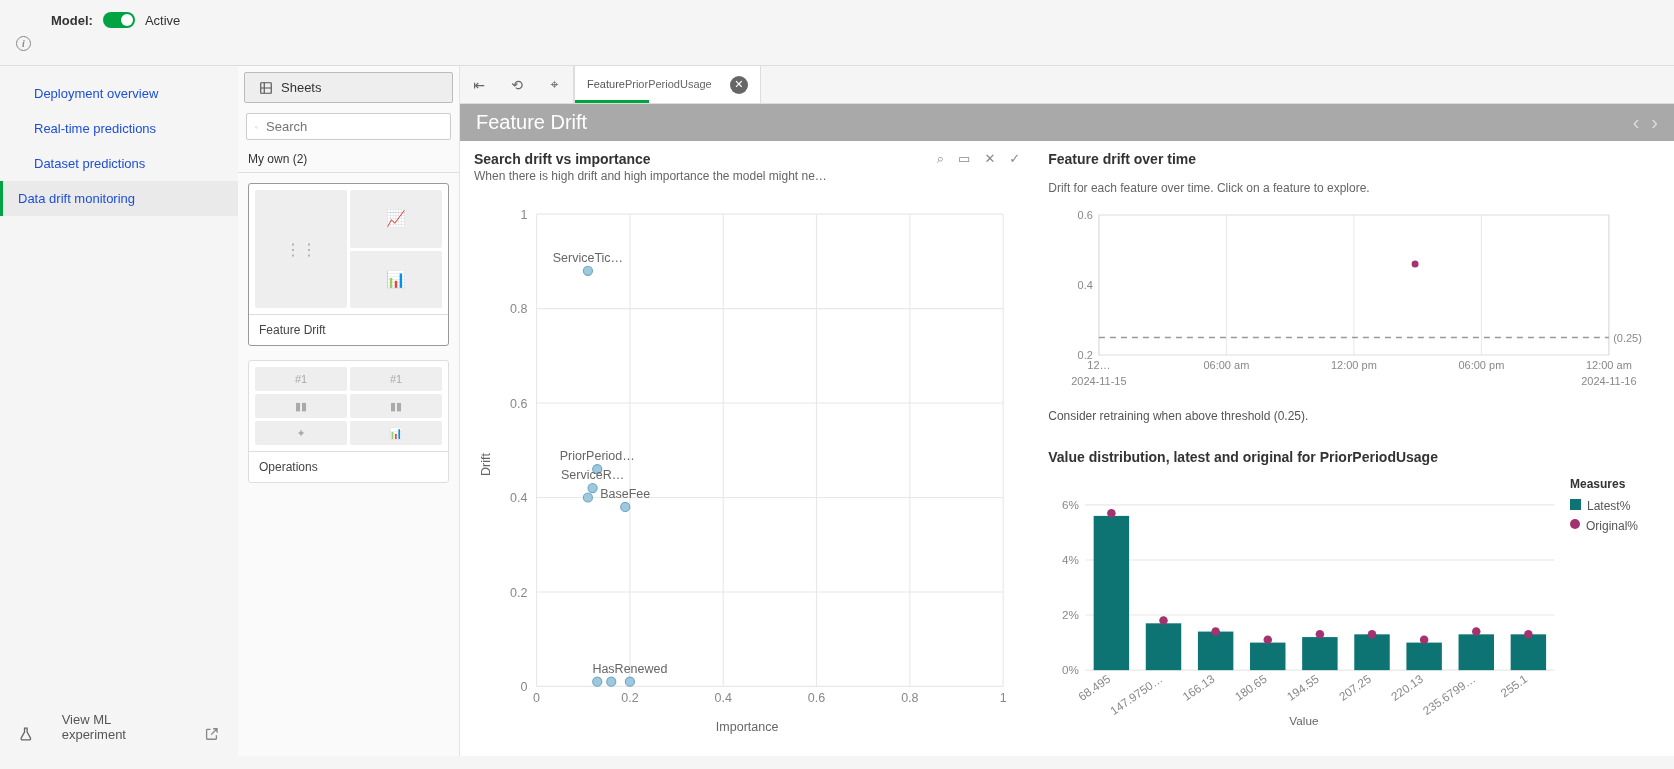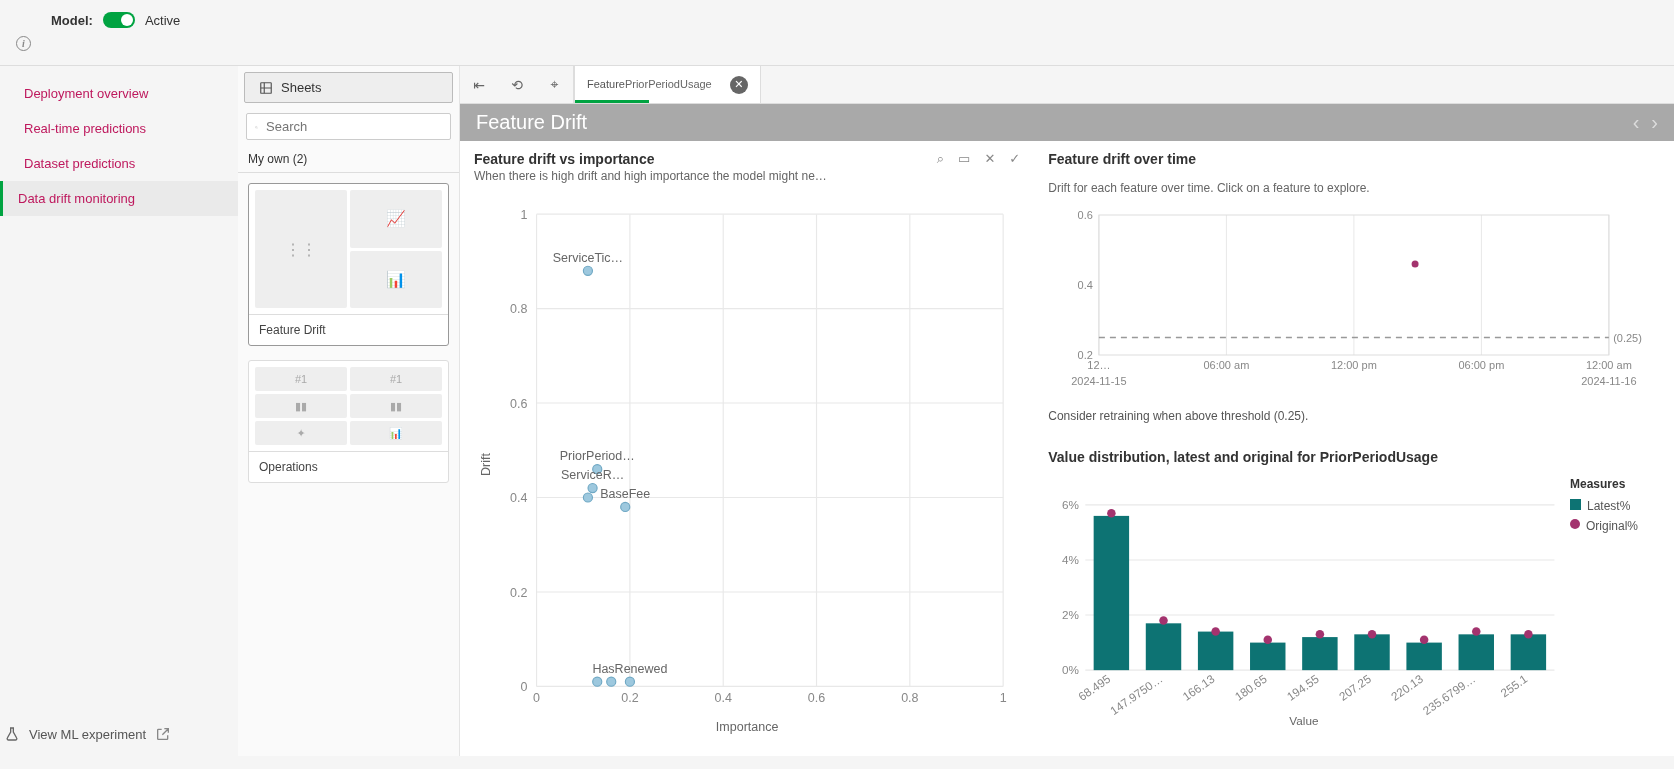--- a/index.html
+++ b/index.html
@@ -10,23 +10,23 @@
 .topbar strong { font-weight:600;margin-left:35px; }
 .toggle { width:32px; height:16px; background:#00a341; border-radius:8px; position:relative; cursor:pointer; }
 .toggle::after { content:""; position:absolute; right:2px; top:2px; width:12px; height:12px; background:#fff; border-radius:50%; }
 .infobar { padding:0 16px 14px; display:flex; align-items:center; gap:8px; color:#555; }
 .info-icon { width:15px; height:15px; border:1.2px solid #888; border-radius:50%; display:inline-flex; align-items:center; justify-content:center; font-size:10px; font-weight:600; color:#888; font-style:italic; font-family:serif; }
 
 .main { display:flex; height:calc(100vh - 78px); border-top:1px solid #ddd; }
 
 
 .leftnav { width:238px; flex:none; padding-top:10px; display:flex; flex-direction:column; }
-.nav-item { padding:10px 24px; cursor:pointer; color:#be185d; }
+.nav-item { padding:10px 34px; cursor:pointer; color:#1d4ed8; }
 .nav-item.active { background:#eaeaea; border-left:3px solid #00a341; padding-left:15px; }
-.nav-footer { margin-top:auto; padding:14px 4px; display:flex; align-items:center; gap:9px; color:#555; cursor:pointer; }
+.nav-footer { margin-top:auto; padding:14px 18px; display:flex; align-items:flex-end; gap:28px; color:#555; cursor:pointer; }
 .nav-footer svg { width:16px; height:16px; }
 
 
 .sheets { width:222px; flex:none; background:#fafafa; border-right:1px solid #e4e4e4; display:flex; flex-direction:column; }
 .sheets-btn { margin:6px; padding:7px 14px; background:#eee; border:1px solid #bbb; border-radius:2px; display:flex; align-items:center; gap:8px; cursor:pointer; font-size:13px; color:#333; }
 .search-box { margin:4px 8px; padding:5px 8px; border:1px solid #ccc; border-radius:2px; background:#fff; display:flex; align-items:flex-end; gap:8px; }
 .search-box input { border:none; outline:none; flex:1; font-size:13px; background:transparent; }
 .sheets-tab { padding:8px 10px 6px; font-size:12px; color:#333; border-bottom:1px solid #ddd; }
 .sheets-list { padding:10px; overflow:auto; }
 .sheet-card { border:1px solid #999; border-radius:3px; margin-bottom:14px; background:#fff; cursor:pointer; }
@@ -172,21 +172,21 @@
       <div class="nav-arrows">
         <span>‹</span>
         <span>›</span>
       </div>
     </div>
 
     <div class="panels">
 
       <div class="panel">
         <div class="panel-header">
-          <div class="panel-title">Feature drift vs importance</div>
+          <div class="panel-title">Search drift vs importance</div>
           <div class="panel-icons">
             <span>⌕</span>
             <span>▭</span>
             <span>✕</span>
             <span>✓</span>
           </div>
         </div>
         <div class="panel-sub">When there is high drift and high importance the model might ne…</div>
         <div class="chart-area"><svg class="chart" id="scatter-svg" viewBox="0 0 480 480">
               <line class="grid-line" x1="55" y1="20" x2="55" y2="435"></line>

